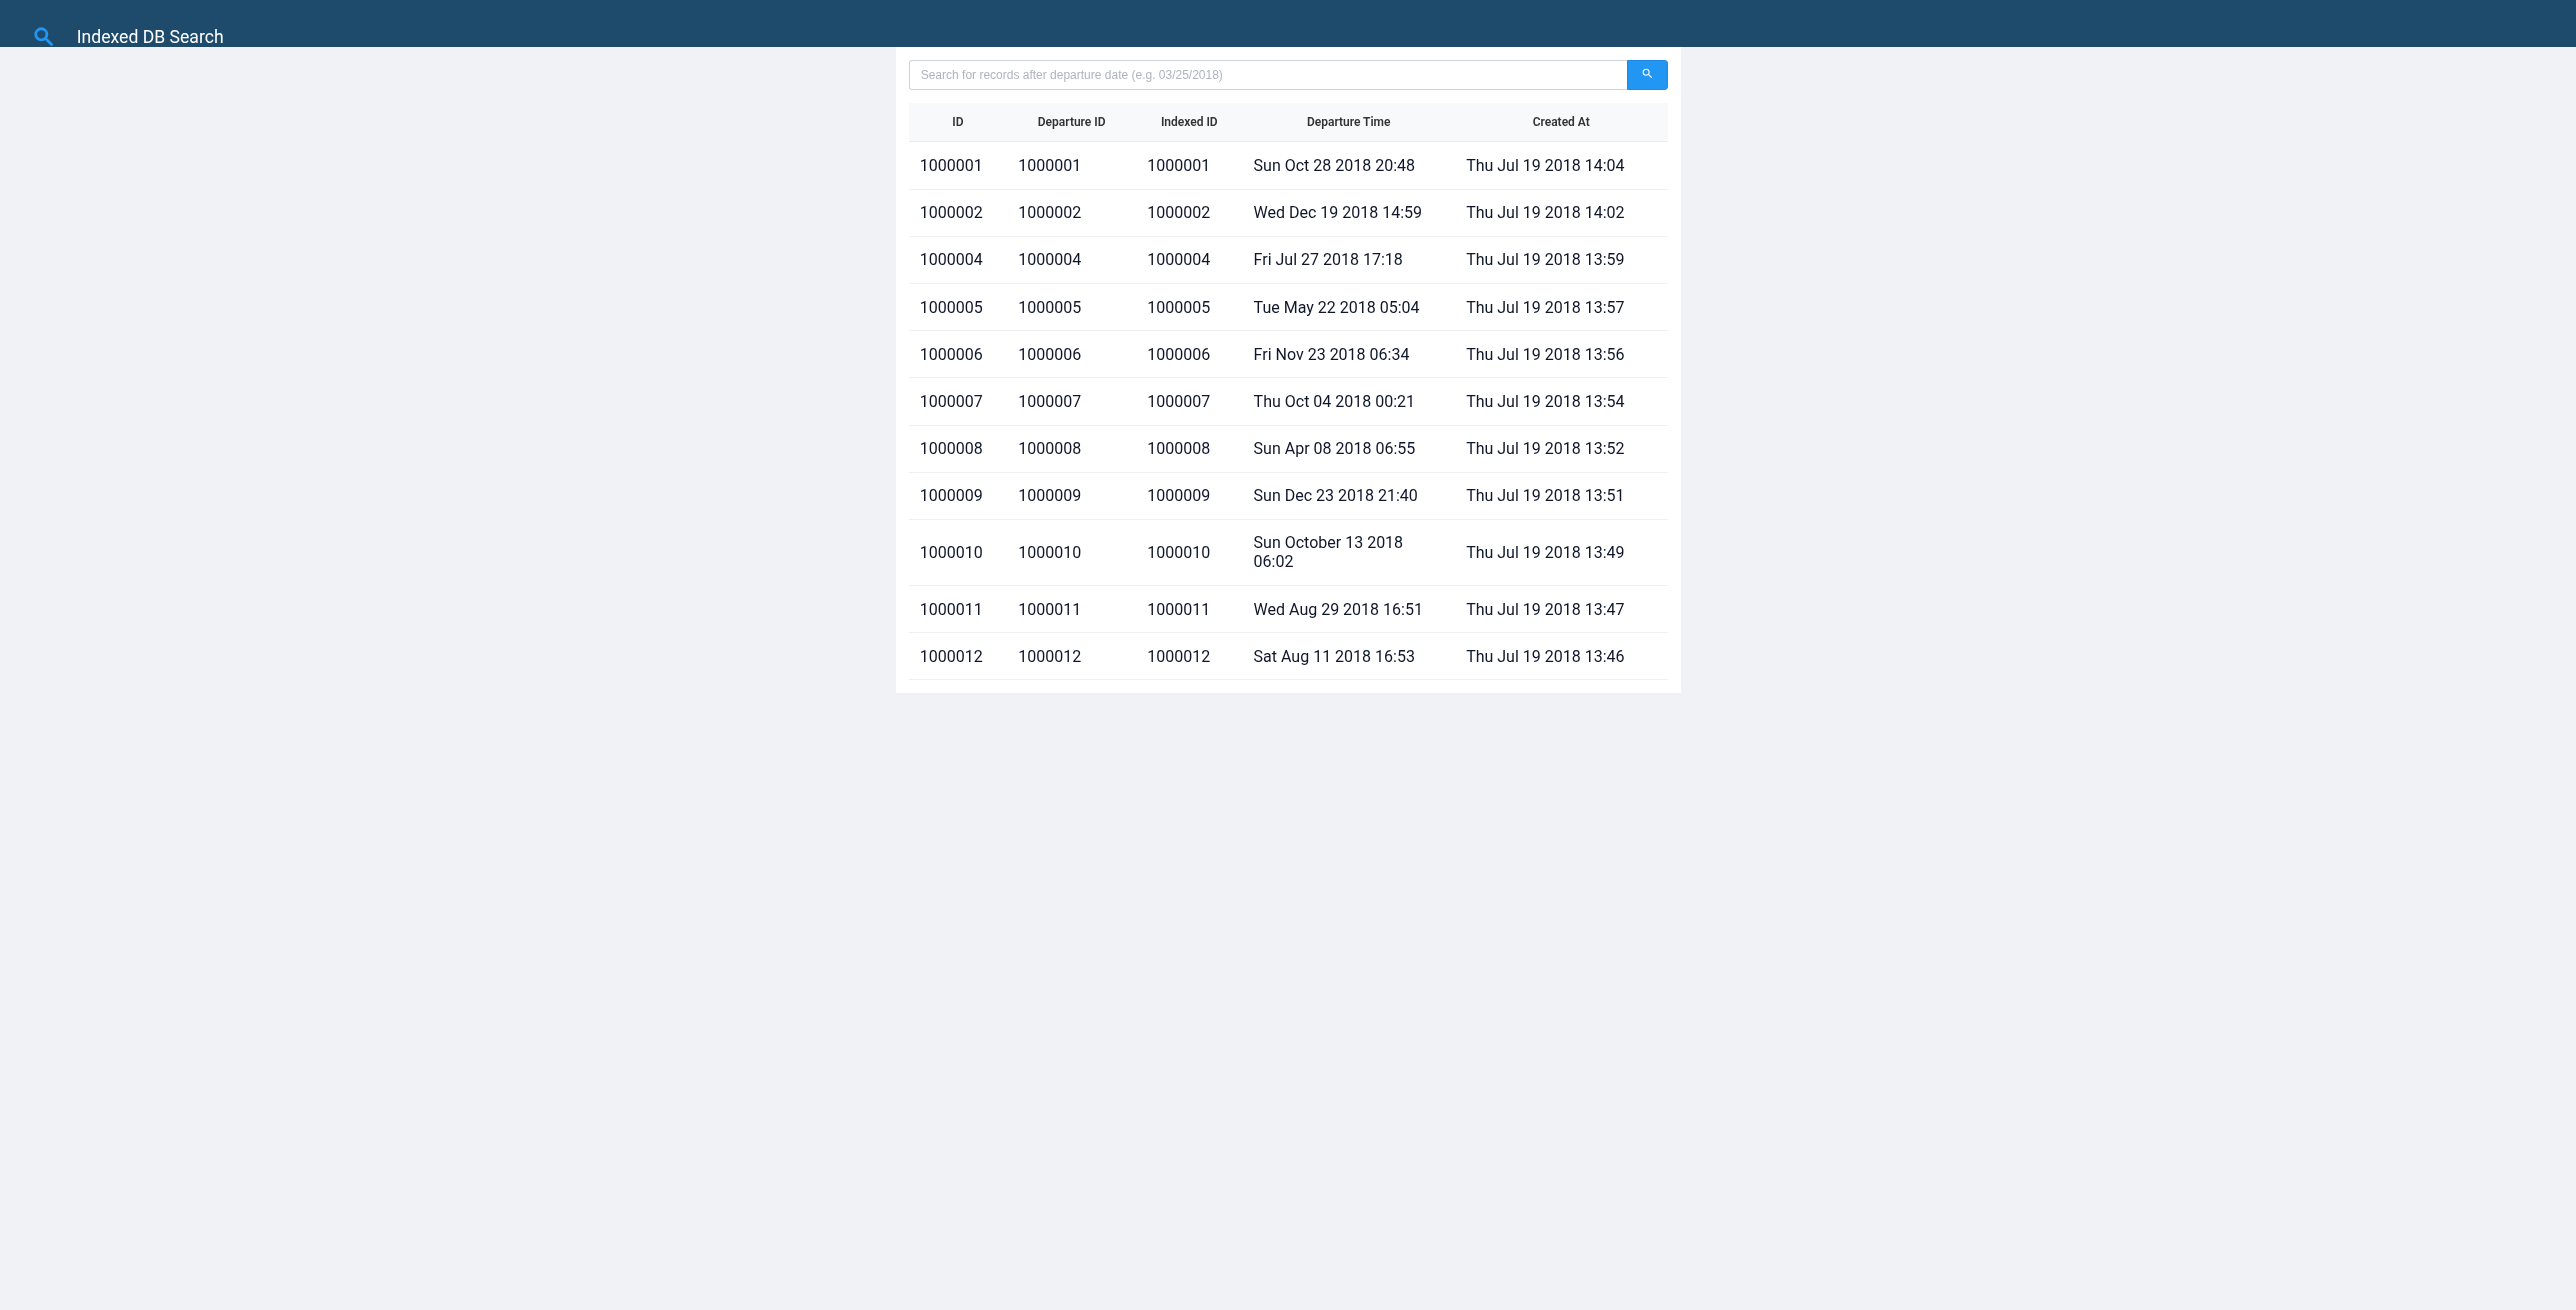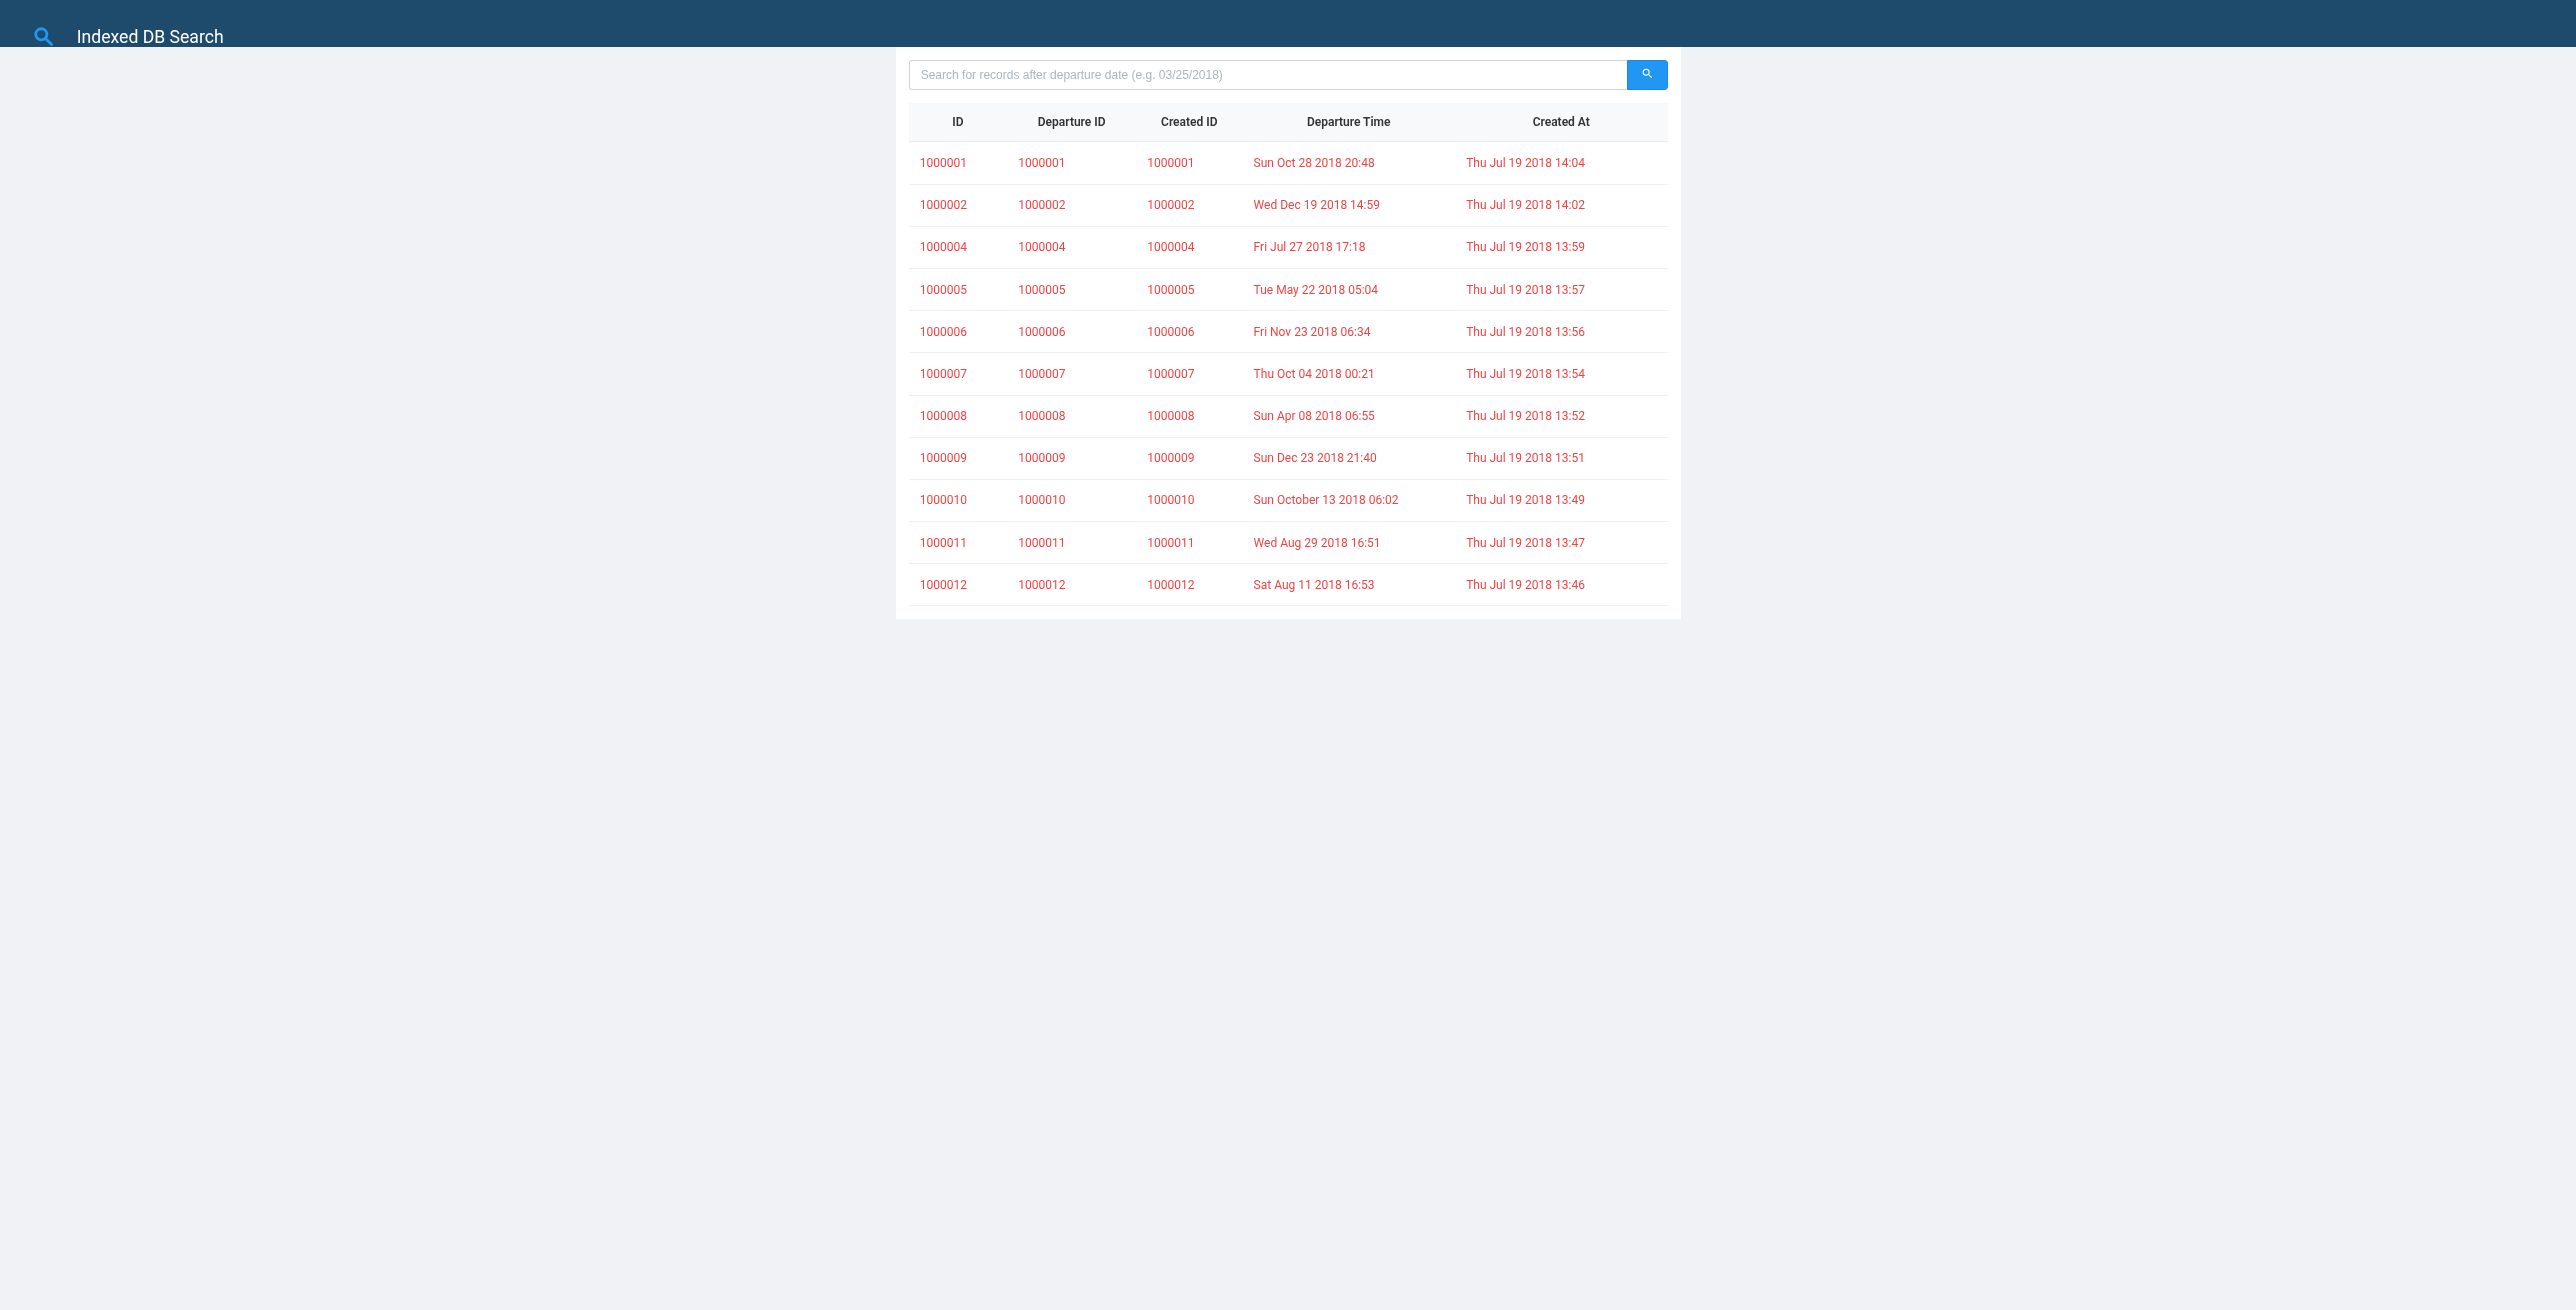--- a/index.html
+++ b/index.html
@@ -87,22 +87,22 @@
     thead th {
       text-align: center;
       padding: 12px 11.2px;
       font-size: 12px;
       font-weight: 600;
       color: #333;
       border-bottom: 0.8px solid #e9ecef;
     }
     tbody td {
       padding: 13.6px 11.2px;
-      font-size: 12px;
-      color: #ef4444;
+      font-size: 16px;
+      color: #0f172a;
       border-bottom: 0.8px solid #eef0f2;
     }
     .col-id { width: 13%; }
     .col-dep-id { width: 17%; }
     .col-arr-id { width: 14%; }
     .col-dep-time { width: 28%; }
     .col-created { width: 28%; }
   </style>
 </head>
 <body>
@@ -128,21 +128,21 @@
       </span>
     </button>
   </div>
 
   <div class="table-wrap">
     <table>
       <thead>
         <tr>
           <th class="col-id">ID</th>
           <th class="col-dep-id">Departure ID</th>
-          <th class="col-arr-id">Created ID</th>
+          <th class="col-arr-id">Indexed ID</th>
           <th class="col-dep-time">Departure Time</th>
           <th class="col-created">Created At</th>
         </tr>
       </thead>
       <tbody id="table-body">
       <tr>
             <td>1000001</td>
             <td>1000001</td>
             <td>1000001</td>
             <td>Sun Oct 28 2018 20:48</td>

